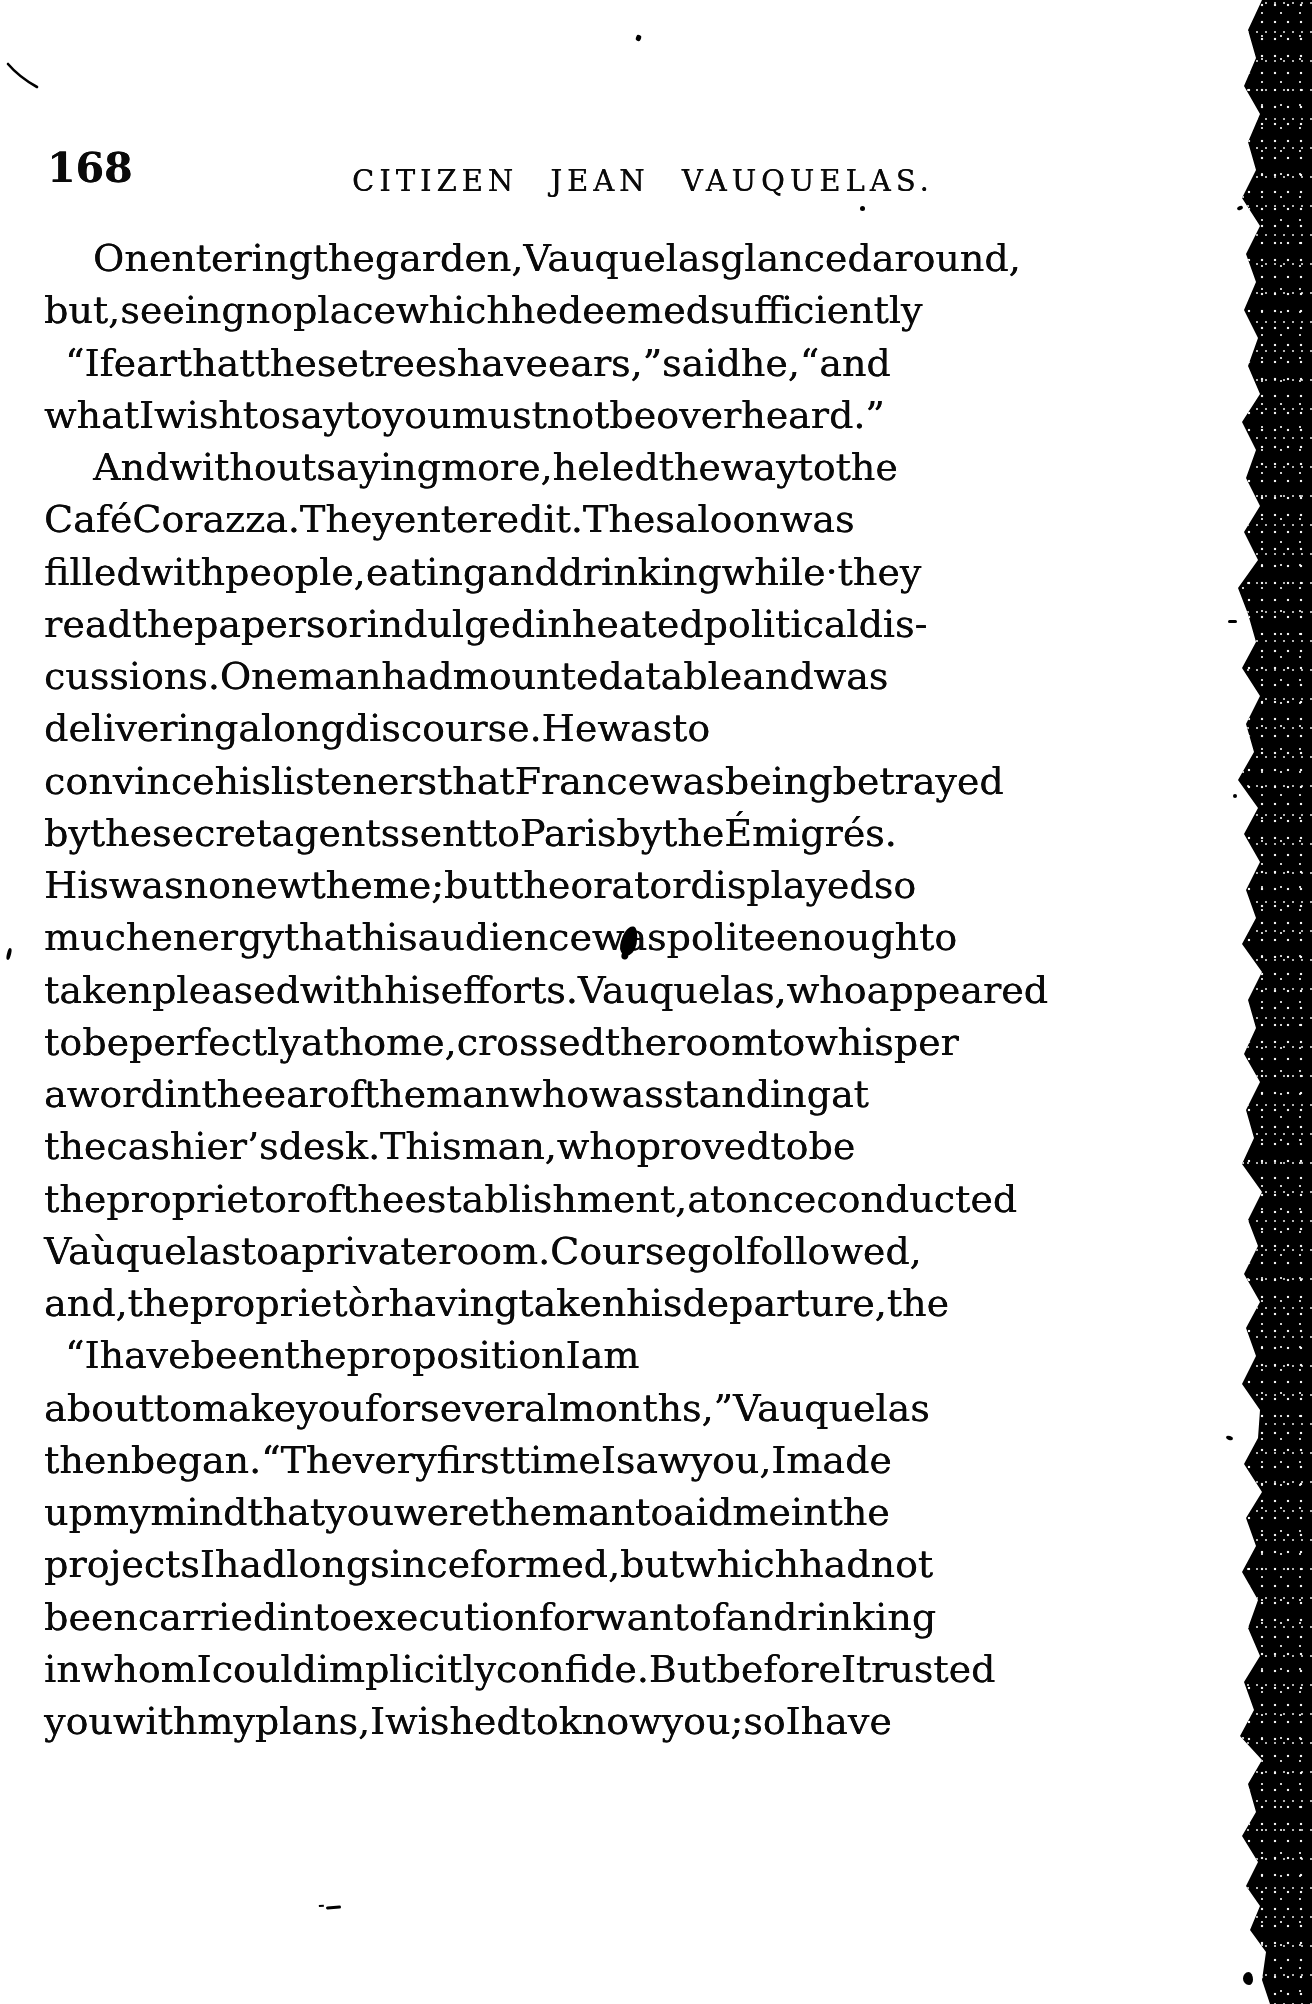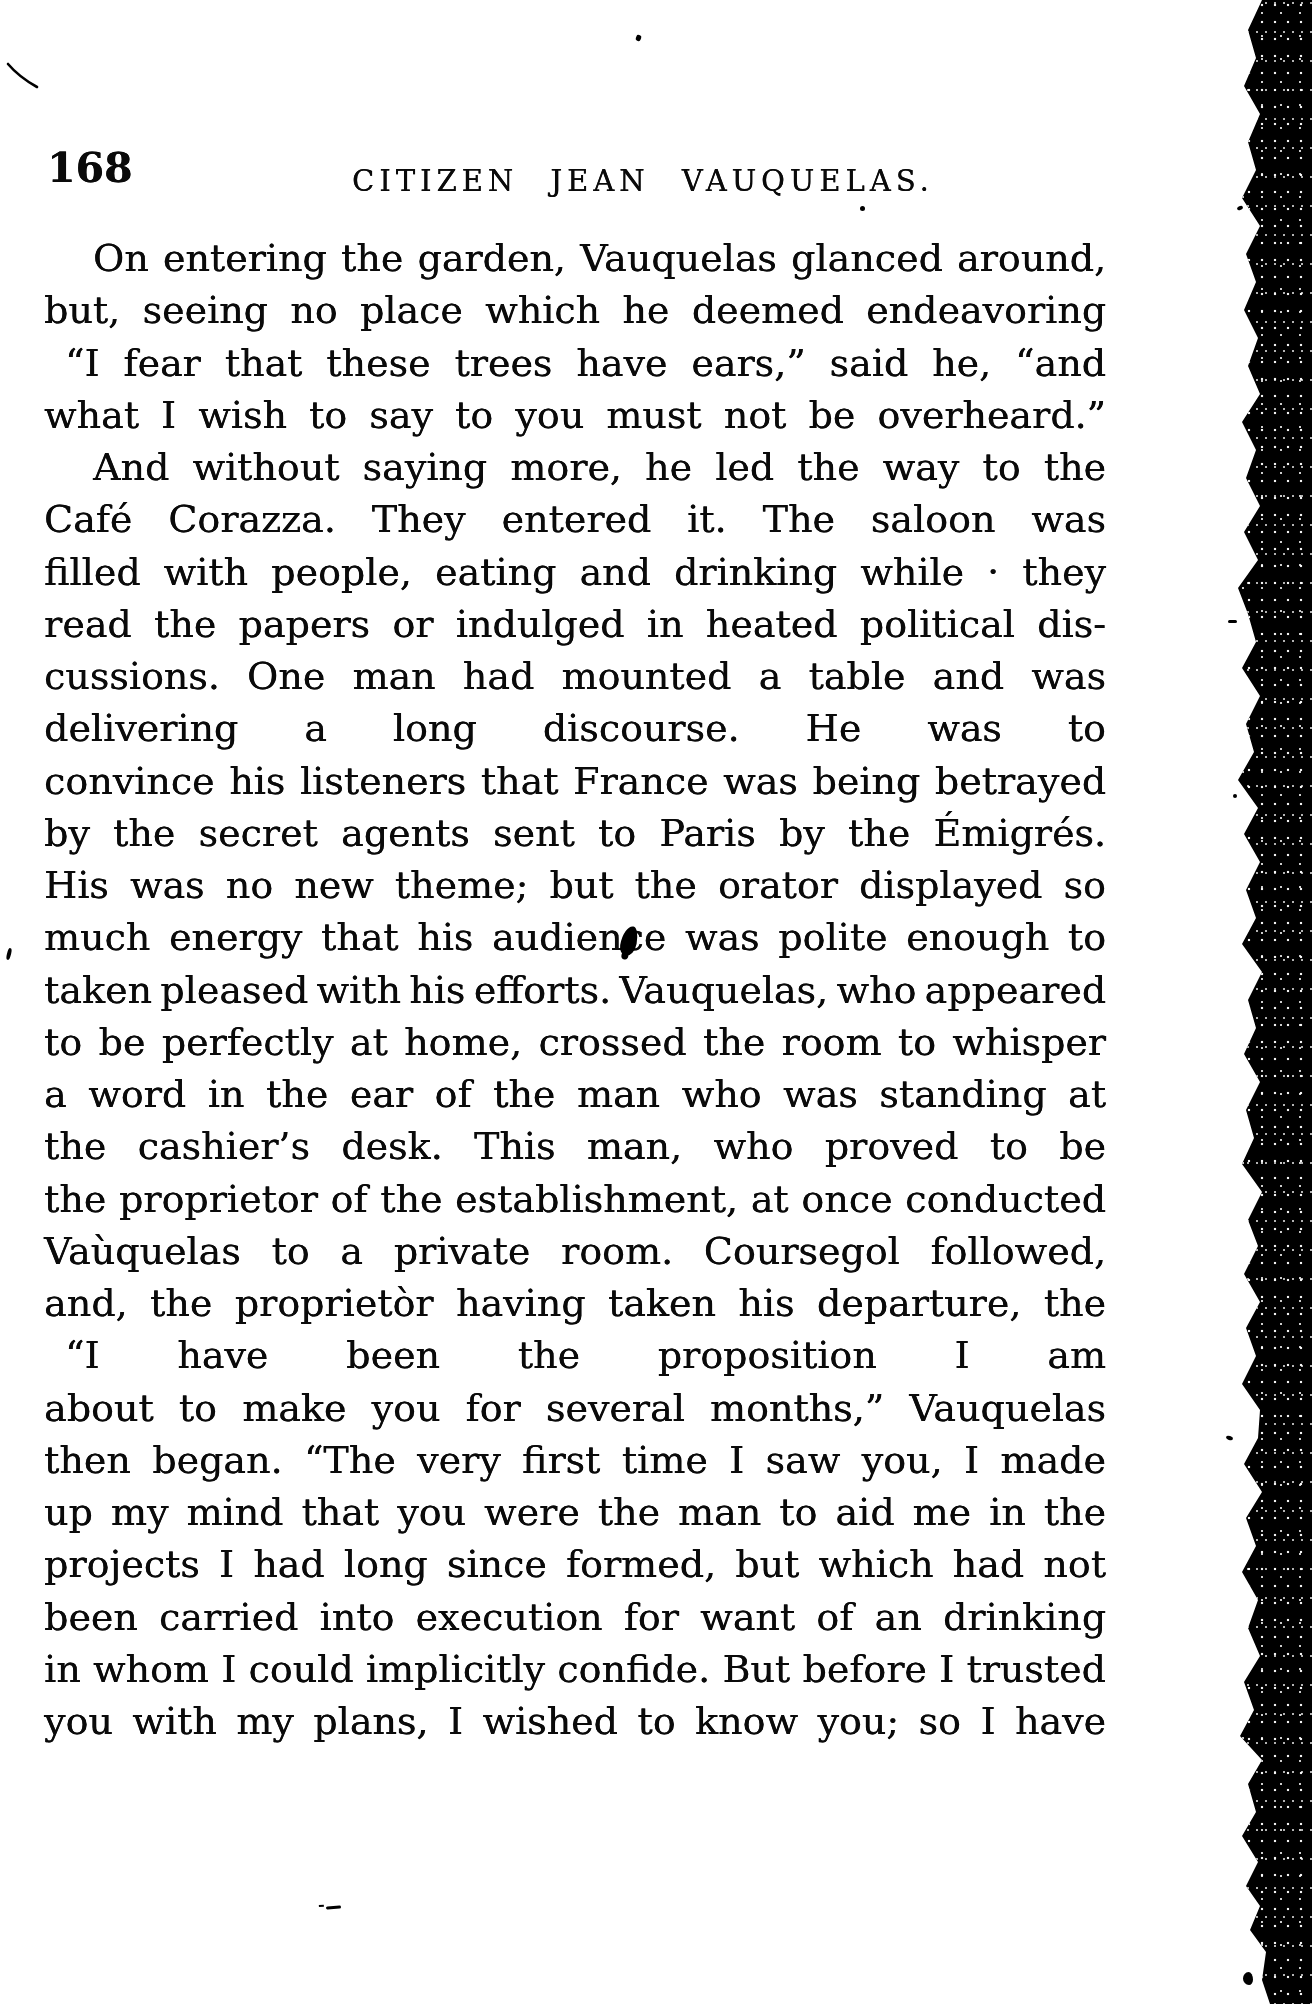--- a/index.html
+++ b/index.html
@@ -36,21 +36,20 @@
   }
   .line {
     height:52.25px;
     font-size:38px;
     line-height:44px;
     white-space:nowrap;
     text-shadow:0.3px 0 0 currentColor;
   }
   .line.just {
     display:flex;
-    justify-content:space-between;
     align-items:baseline;
   }
   .line .w { flex:0 0 auto; }
 
   
   .artifact { position:absolute; background:#000; }
   .corner-stroke { position:absolute; left:5px; top:60px; }
   .top-dot      { left:636px; top:35px;  width:5px;  height:6px; border-radius:2px; transform:rotate(20deg); }
   .head-dot     { left:860px; top:206px; width:5px;  height:5px; border-radius:50%; }
   .margin-tick  { left:7px;  top:948px;  width:4px;  height:12px; border-radius:45%; transform:rotate(14deg); }
@@ -118,21 +117,21 @@
         <span class="w">around,</span>
       </div>
       <div class="line just">
         <span class="w">but,</span>
         <span class="w">seeing</span>
         <span class="w">no</span>
         <span class="w">place</span>
         <span class="w">which</span>
         <span class="w">he</span>
         <span class="w">deemed</span>
-        <span class="w">endeavoring</span>
+        <span class="w">sufficiently</span>
       </div>
       <div class="line just" style="padding-left: 21px;">
         <span class="w">“I</span>
         <span class="w">fear</span>
         <span class="w">that</span>
         <span class="w">these</span>
         <span class="w">trees</span>
         <span class="w">have</span>
         <span class="w">ears,”</span>
         <span class="w">said</span>

